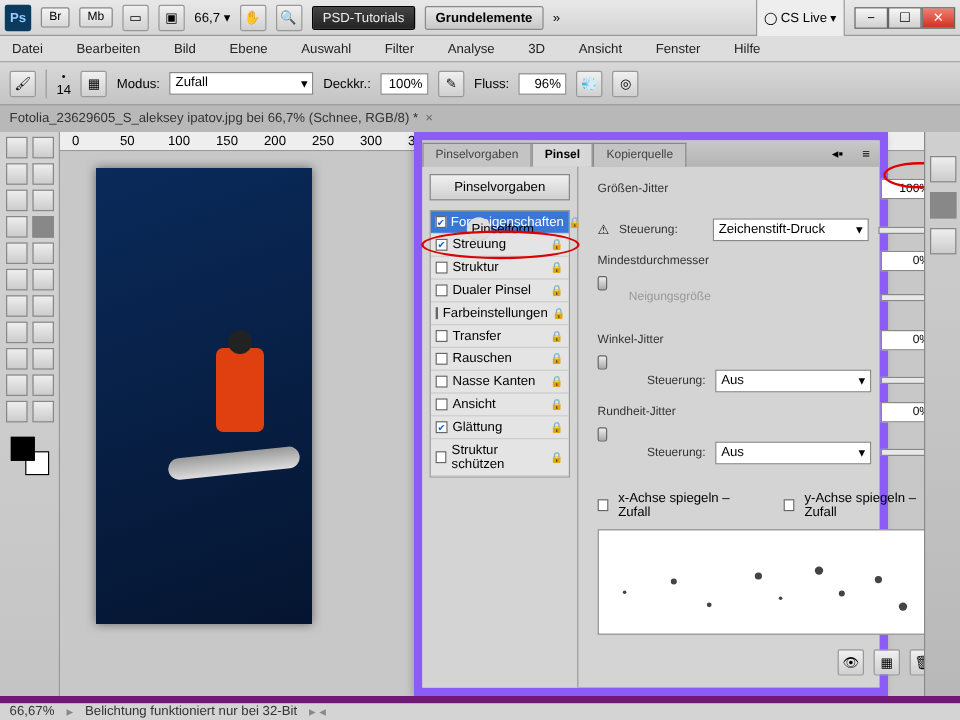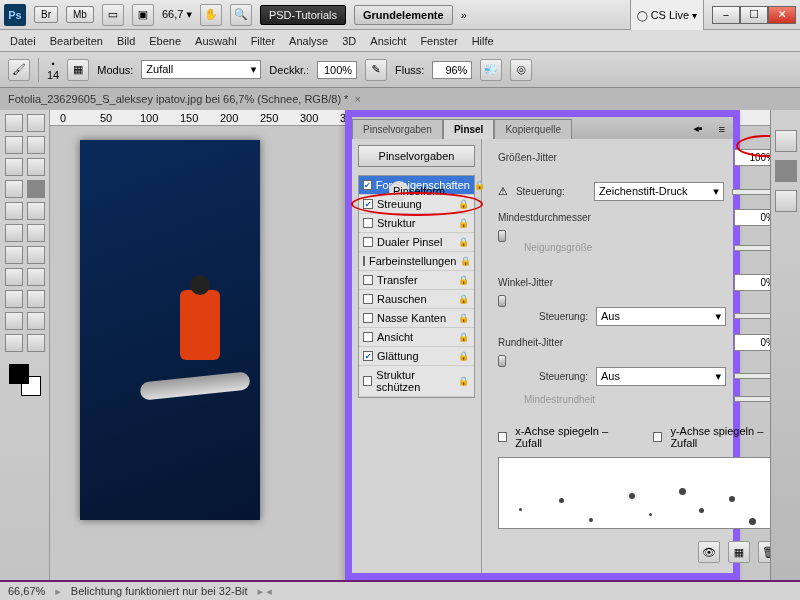--- a/index.html
+++ b/index.html
@@ -12,21 +12,21 @@
 .titlebar .tbtn { background: linear-gradient(#f4f4f4,#d8d8d8); border: 1px solid #888; padding: 2px 6px; border-radius: 2px; font-size:10px;}
 .titlebar .essentials { background: linear-gradient(#444,#222); color: #eee; border: 1px solid #000; padding: 3px 8px; border-radius: 2px; }
 .titlebar .essentials2 { background: linear-gradient(#e8e8e8,#c8c8c8); border: 1px solid #888; padding: 3px 8px; border-radius: 2px; font-weight:bold;}
 .titlebar .spacer { flex: 1; }
 .titlebar .cslive { border:1px solid #999; padding:12px 6px; background:#eee; font-size:10px;}
 .winbtns { display: flex; gap: 0; }
 .winbtn { width: 28px; height: 18px; border: 1px solid #666; background: linear-gradient(#f8f8f8,#d0d0d0); display:flex;align-items:center;justify-content:center;}
 .winbtn.close { background: linear-gradient(#f08070,#d03020); color:#fff; }
 
 
-.menubar { height: 22px; background: #ddd; border-bottom: 1px solid #999; display: flex; align-items: center; padding: 0 10px; gap: 14px; }
+.menubar { height: 22px; background: #ddd; border-bottom: 1px solid #999; display: flex; align-items: center; padding: 0 10px; gap: 28px; }
 .menubar span { color: #222; }
 
 
 .optbar { height: 36px; background: linear-gradient(#d8d8d8,#c4c4c4); border-bottom: 1px solid #888; display:flex;align-items:center;padding:0 8px;gap:8px; }
 .optbar .sep { width:1px; height:24px; background:#999; }
 .optbar .dropdown { background:#fff;border:1px solid #888;padding:2px 4px;min-width:120px;display:inline-block;}
 .optbar .numbox { background:#fff;border:1px solid #888;padding:2px 4px;width:40px;text-align:right;}
 .ibtn { width:22px;height:22px;border:1px solid #999;background:linear-gradient(#f0f0f0,#d0d0d0);display:inline-flex;align-items:center;justify-content:center;border-radius:2px;}
 
 
@@ -81,21 +81,21 @@
 .circleMark { position:absolute;border:2px solid #d00;border-radius:50%;pointer-events:none;}
 
 .preview { margin-top:auto;height:90px;background:#fff;border:1px solid #888;position:relative;overflow:hidden;}
 .dots span { position:absolute;background:#444;border-radius:50%;}
 
 
 .rightdock { width:30px;background:linear-gradient(#d0d0d0,#b8b8b8);border-left:1px solid #888;display:flex;flex-direction:column;align-items:center;padding-top:20px;gap:8px;}
 .rightdock .tool { width:22px;height:22px;}
 
 
-.statusbar { height:20px;background:#d4d4d4;border-top:2px solid #701a75;display:flex;align-items:center;padding:0 8px;gap:10px;font-size:10px;color:#333;}
+.statusbar { height:20px;background:#d4d4d4;border-top:6px solid #701a75;display:flex;align-items:center;padding:0 8px;gap:10px;font-size:10px;color:#333;}
 </style>
 </head>
 <body>
 
 <div class="app">
 
   <div class="titlebar">
     <div class="ps">Ps</div>
     <div class="tbtn">Br</div>
     <div class="tbtn">Mb</div>
@@ -334,25 +334,20 @@
                 <div class="thumb" style="left:0"></div>
               </div>
             <div class="row">
                 <span class="label" style="flex:0 0 90px;text-align:right">Steuerung:</span>
                 <div class="sel-dd">
                   <span>Aus</span>
                   <span>▾</span>
                 </div>
                 <span class="val dim"></span>
               </div>
-            <div class="row">
-                <span class="label dim">Mindestrundheit</span>
-                <div style="flex:1"></div>
-                <span class="val dim"></span>
-              </div>
             <div style="height:6px"></div>
             <div class="row">
               <span class="bp-chk"></span>
                 <span>x-Achse spiegeln – Zufall</span>
               <div style="width:14px"></div>
               <span class="bp-chk"></span>
                 <span>y-Achse spiegeln – Zufall</span>
             </div>
             <div class="preview">
               <div class="dots">

